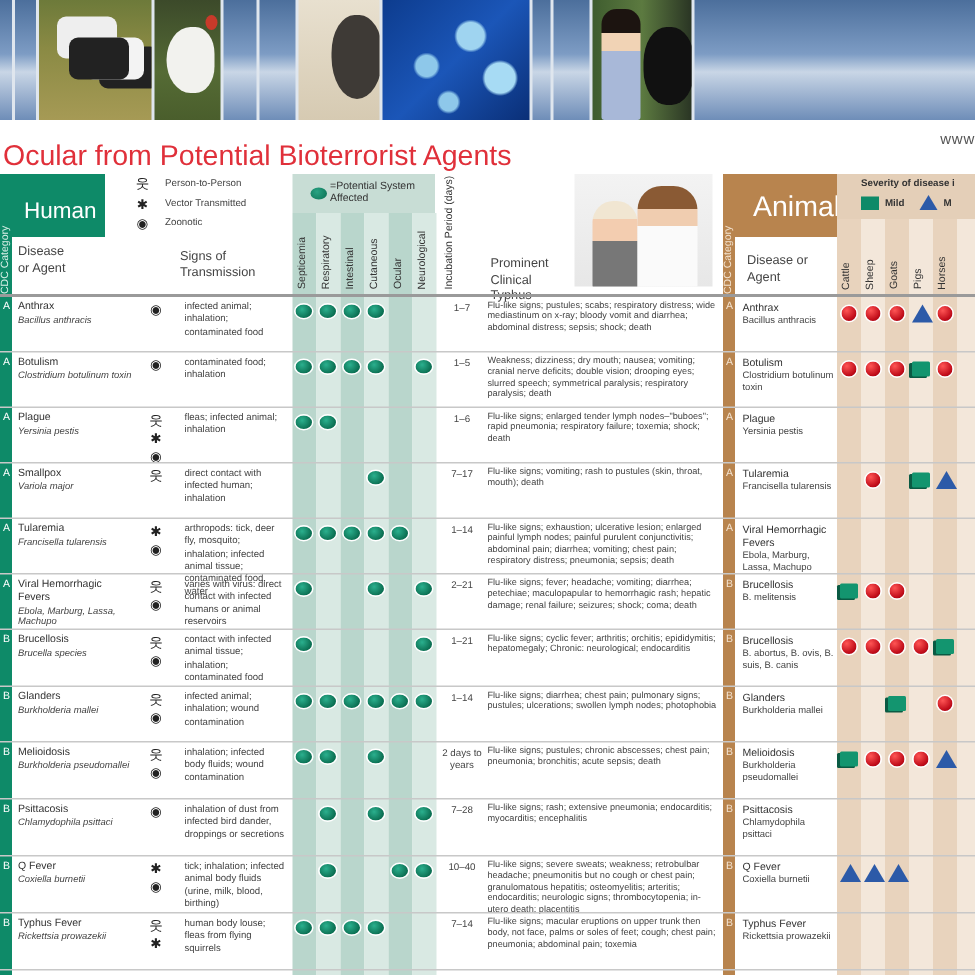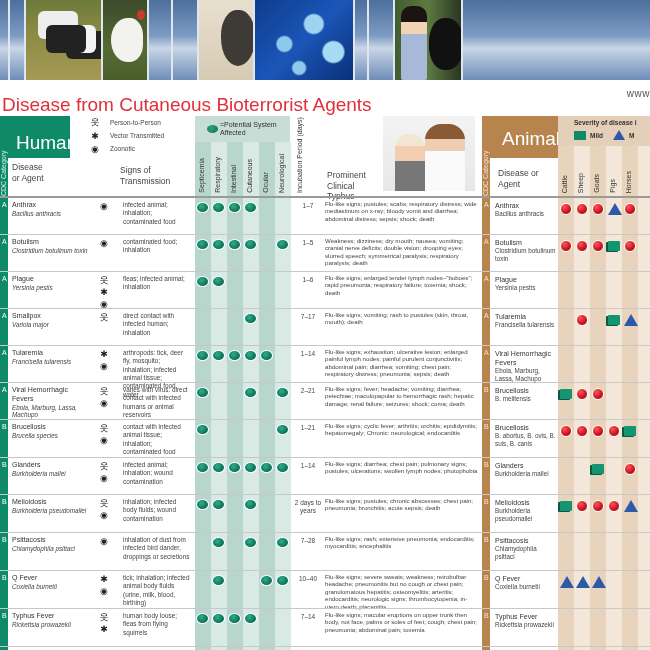--- a/index.html
+++ b/index.html
@@ -20,21 +20,21 @@
   .cells { background: radial-gradient(circle at 60% 30%, #9fd4f0 0 9px, transparent 11px), radial-gradient(circle at 80% 65%, #a7dbf4 0 10px, transparent 12px), radial-gradient(circle at 30% 55%, #8ec8ea 0 7px, transparent 9px), radial-gradient(circle at 45% 85%, #8ec8ea 0 6px, transparent 8px), linear-gradient(135deg, #0d3c8e, #1b56b8 50%, #0a2f77); }
   .girl { background: linear-gradient(90deg, #3f5d2f 0%, #5c7a40 50%, #2a3524 100%); }
   .girl::before { content: ""; position: absolute; left: 6px; top: 6px; width: 26px; height: 74px; background: linear-gradient(180deg, #1c1410 0 22%, #f1d3b5 22% 38%, #a8b8d8 38%); border-radius: 10px 10px 2px 2px; }
   .girl::after { content: ""; position: absolute; left: 34px; top: 18px; width: 34px; height: 52px; background: #111; border-radius: 45%; }
 
   .url { position: absolute; right: 0; top: 88px; font-size: 10px; color: #555; letter-spacing: 0.5px; }
   .title { position: absolute; left: 2px; top: 94px; font-size: 19px; color: #e0303a; white-space: nowrap; }
 
   
   .hdr { position: absolute; top: 116px; height: 80px; }
-  .human-title { left: 0; width: 70px; background: #0e8a68; color: #fff; font-size: 19px; }
+  .human-title { left: 0; width: 70px; background: #0e8a68; color: #fff; font-size: 15px; }
   .human-title span { position: absolute; left: 16px; top: 16px; }
   .cdc-strip { position: absolute; left: 0; top: 116px; width: 8px; height: 534px; background: #0e8a68; }
   .cdc-label { position: absolute; left: -2px; top: 170px; transform: rotate(-90deg); transform-origin: left top; font-size: 7px; color: #d9f0e8; white-space: nowrap; }
   .human-disease-hdr { position: absolute; left: 8px; top: 158px; width: 80px; height: 38px; background: #fff; }
   .colhdr { font-size: 8.5px; color: #444; line-height: 1.25; }
   .legend-box { position: absolute; left: 88px; top: 116px; width: 100px; height: 44px; }
   .legend-row { display: flex; align-items: center; height: 13px; font-size: 6.5px; color: #444; }
   .legend-row .gl { width: 14px; font-size: 9px; text-align: center; color: #222; margin-right: 8px; }
   .route-hdr { position: absolute; left: 120px; top: 165px; width: 70px; }
 
@@ -97,21 +97,21 @@
   <div class="tile sky" style="width:24px"></div>
   <div class="tile sheep" style="width:54px"></div>
   <div class="tile cells" style="width:98px"></div>
   <div class="tile sky" style="width:12px"></div>
   <div class="tile sky" style="width:24px"></div>
   <div class="tile girl" style="width:66px"></div>
   <div class="tile sky" style="width:191px"></div>
 </div>
 
 <div class="url">www</div>
-<div class="title">Disease from Cutaneous Bioterrorist Agents</div>
+<div class="title">Ocular from Potential Bioterrorist Agents</div>
 
 <div class="cdc-strip"></div>
 <div class="hdr human-title" style="position:absolute;height:42px">
   <span>Human</span>
 </div>
 <div class="cdc-label" style="top:196px;left:0px">CDC Category</div>
 <div class="human-disease-hdr colhdr" style="padding:4px 0 0 4px">
   <span style="display:block;width:40px">Disease or Agent</span>
 </div>
 

